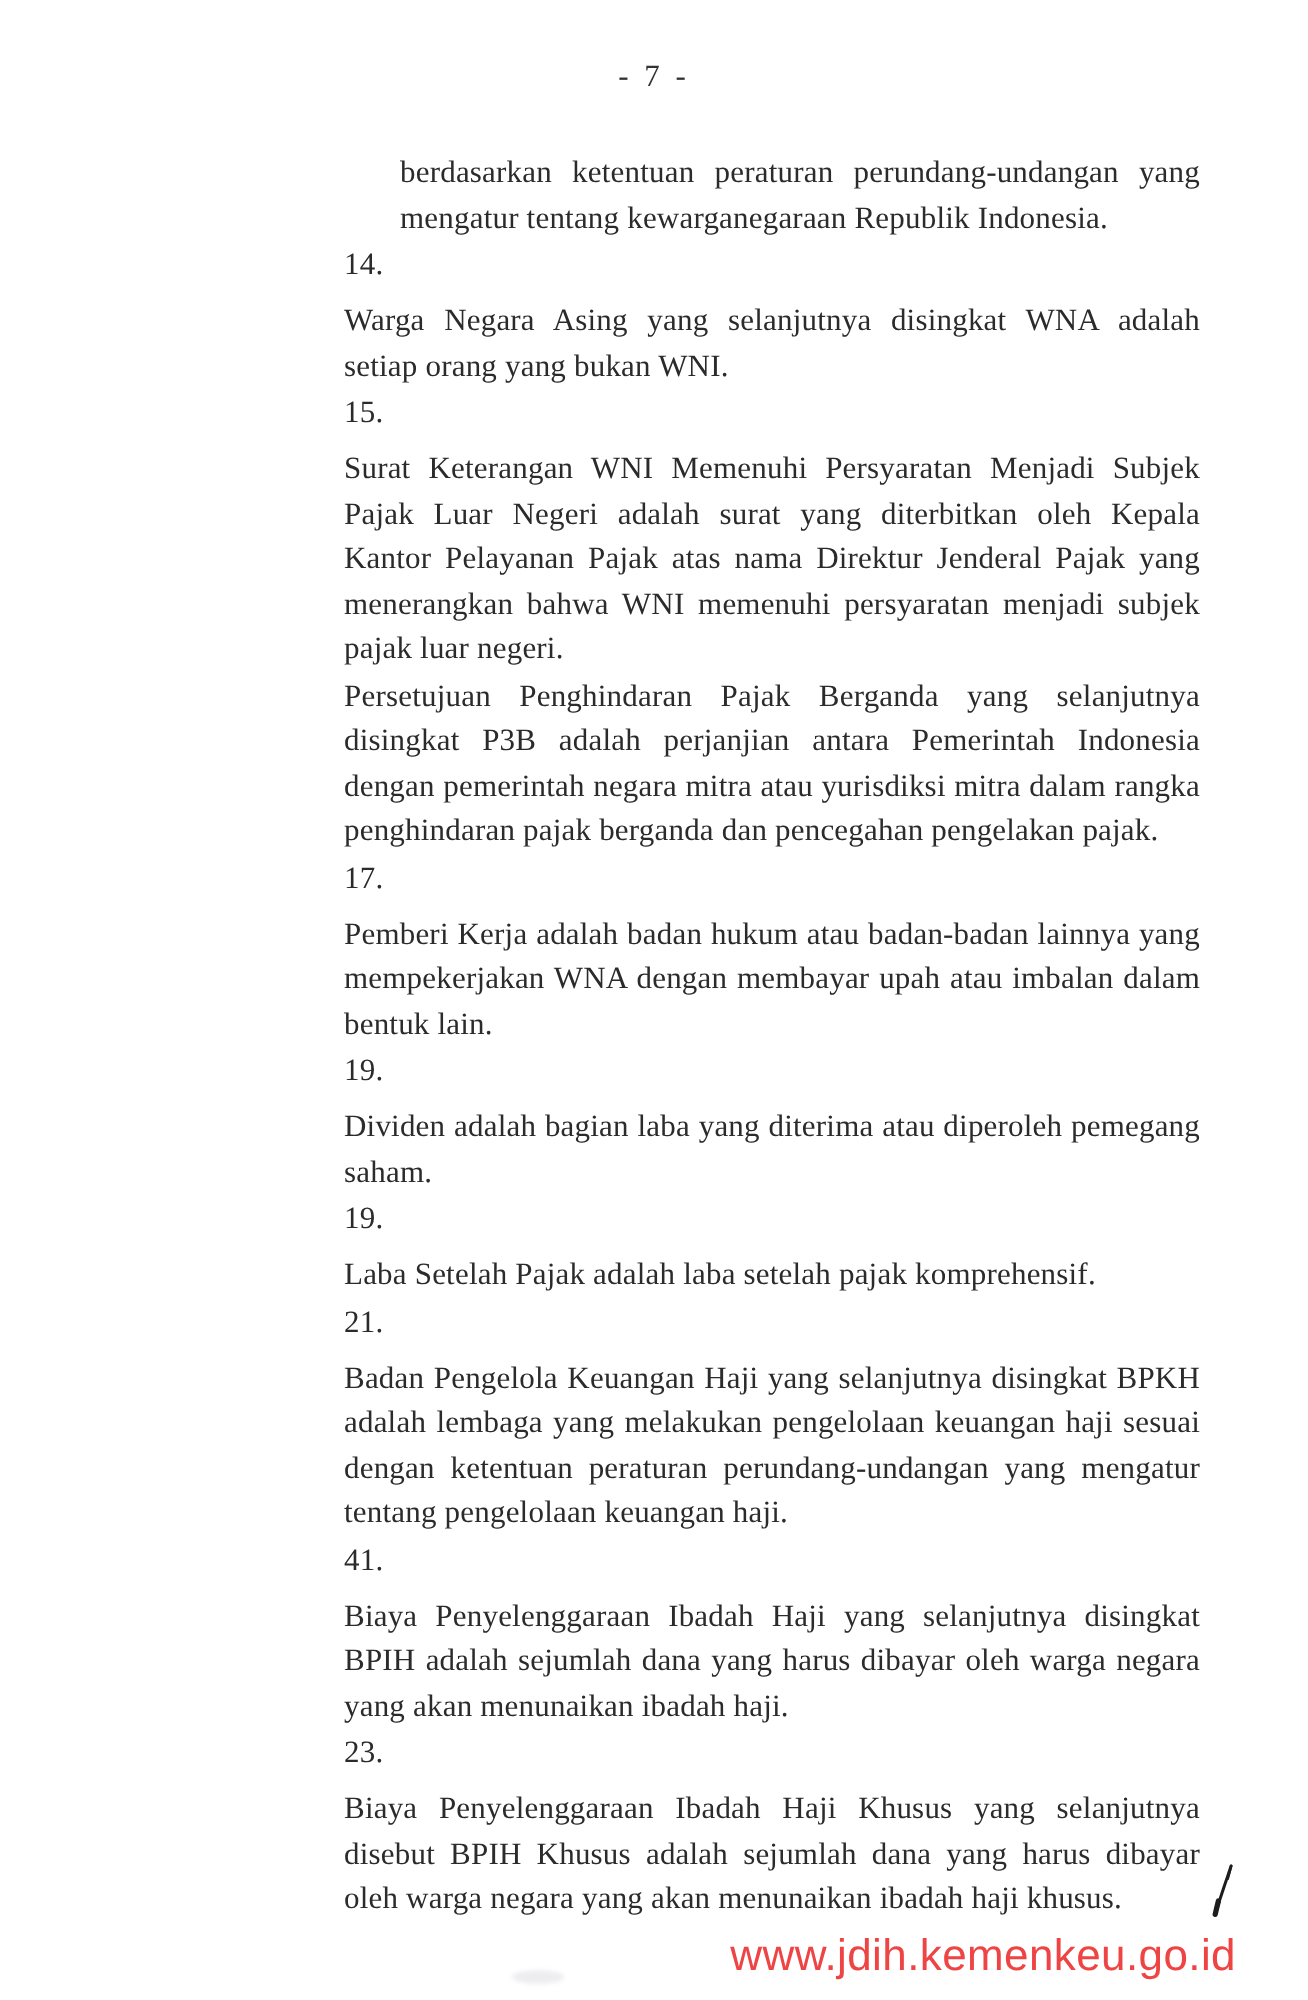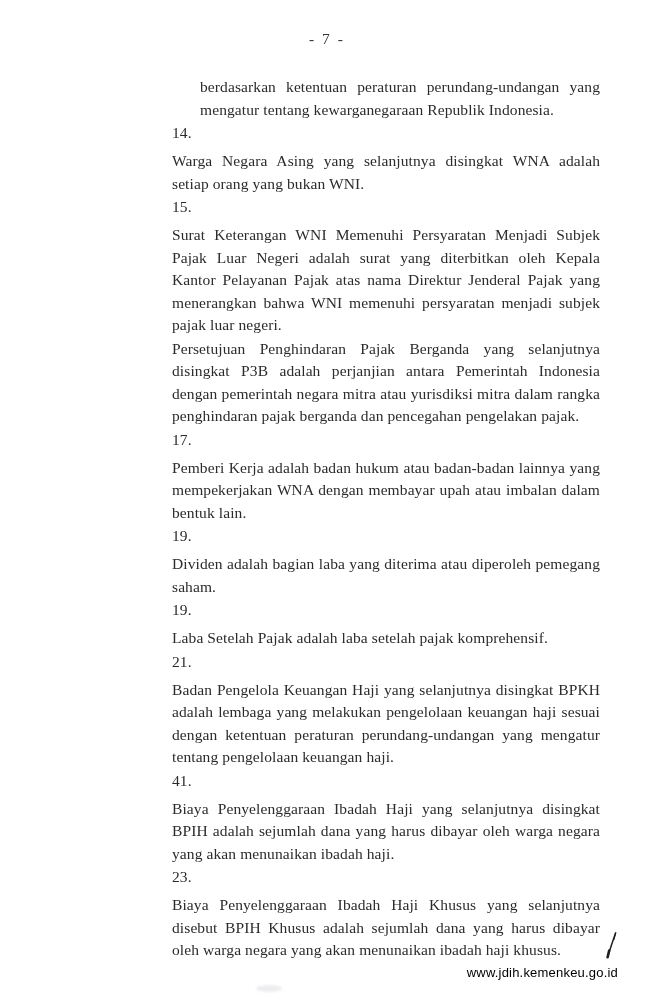--- a/index.html
+++ b/index.html
@@ -45,23 +45,23 @@
   }
   .item-text {
     flex: 1;
     text-align: justify;
   }
   .footer-link {
     position: absolute;
     top: 965px;
     right: 36px;
     font-family: "Liberation Sans", sans-serif;
-    font-size: 13px;
+    font-size: 22px;
     letter-spacing: 0.2px;
-    color: #000000;
+    color: #ef4444;
     text-decoration: none;
     cursor: pointer;
   }
   .pen-mark {
     position: absolute;
     left: 602px;
     top: 931px;
     width: 18px;
     height: 34px;
   }

